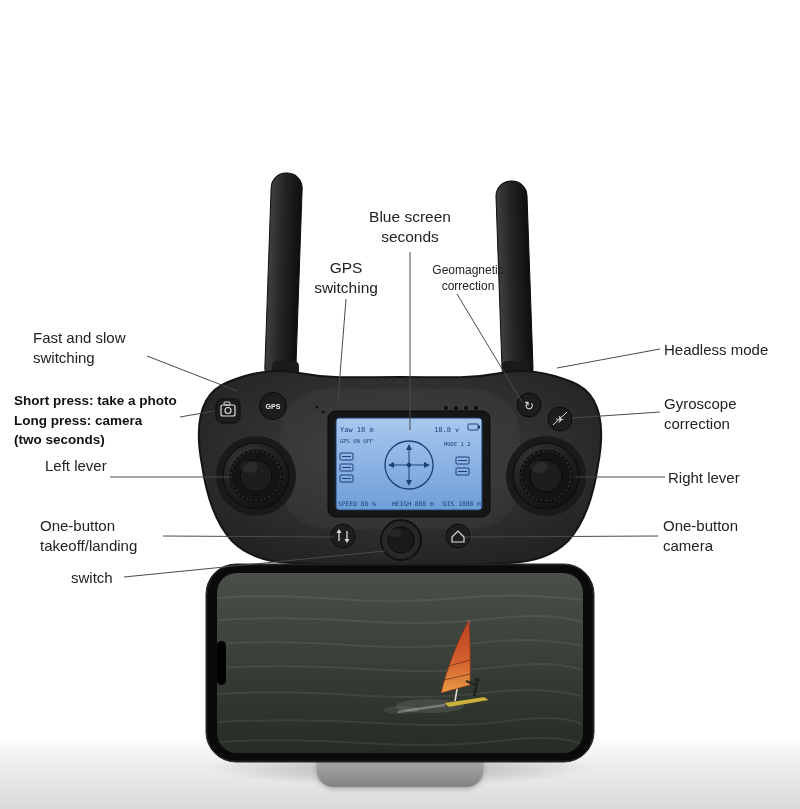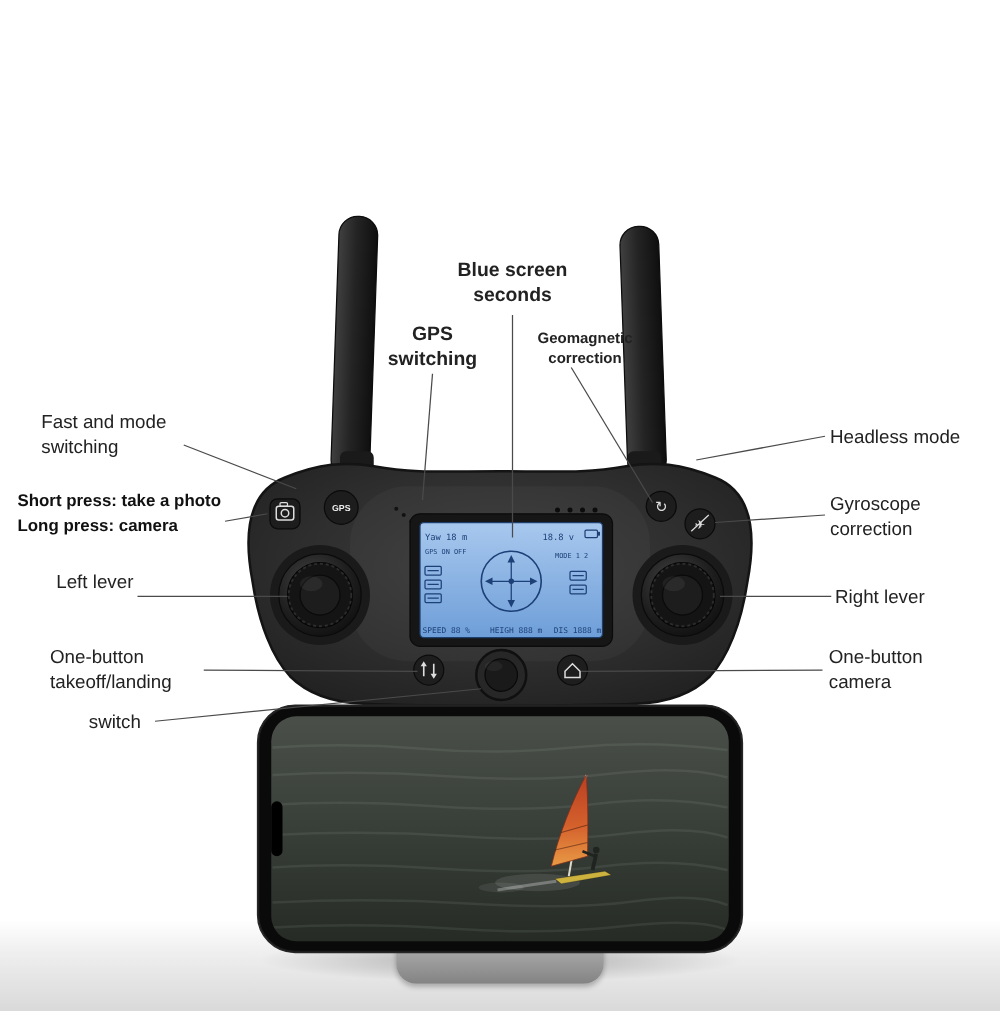--- a/index.html
+++ b/index.html
@@ -16,21 +16,21 @@
     box-shadow:0 2px 4px rgba(0,0,0,0.25); }
 
   svg.abs { position:absolute; }
   .controller { left:180px; top:165px; z-index:4; }
   .phone { left:198px; top:554px; z-index:5; }
 
   .leaders { position:absolute; left:0; top:0; z-index:8; pointer-events:none; }
   .leaders line { stroke:#4a4a4a; stroke-width:1; }
 
   .label { position:absolute; color:#222222; font-size:15px; line-height:1.3; z-index:9; white-space:nowrap; }
-  .label.center { text-align:center; white-space:normal;font-weight:bold; }
+  .label.center { text-align:center; white-space:normal; }
   .label.lg { font-size:15.5px; }
   .label.sm { font-size:12px; }
   .label.md { font-size:13.5px; line-height:1.45; color:#111111;font-weight:bold; }
 
   .lcd-text { font-family:"DejaVu Sans Mono", monospace; fill:#1c4077; }
 </style>
 </head>
 <body>
 
 <div class="canvas">
@@ -268,27 +268,28 @@
     <div>GPS</div>
     <div>switching</div>
   </div>
 
   <div class="label sm center" style="left:417px;top:263px;width:102px">
     <div>Geomagnetic</div>
     <div>correction</div>
   </div>
 
   <div class="label" style="left:33px;top:328px">
-    <div>Fast and mode</div>
+    <div>Fast and slow</div>
     <div>switching</div>
   </div>
 
   <div class="label md" style="left:14px;top:391px">
     <div>Short press: take a photo</div>
     <div>Long press: camera</div>
+    <div>(two seconds)</div>
   </div>
 
   <div class="label" style="left:45px;top:456px">
     <div>Left lever</div>
   </div>
 
   <div class="label" style="left:40px;top:516px">
     <div>One-button</div>
     <div>takeoff/landing</div>
   </div>

